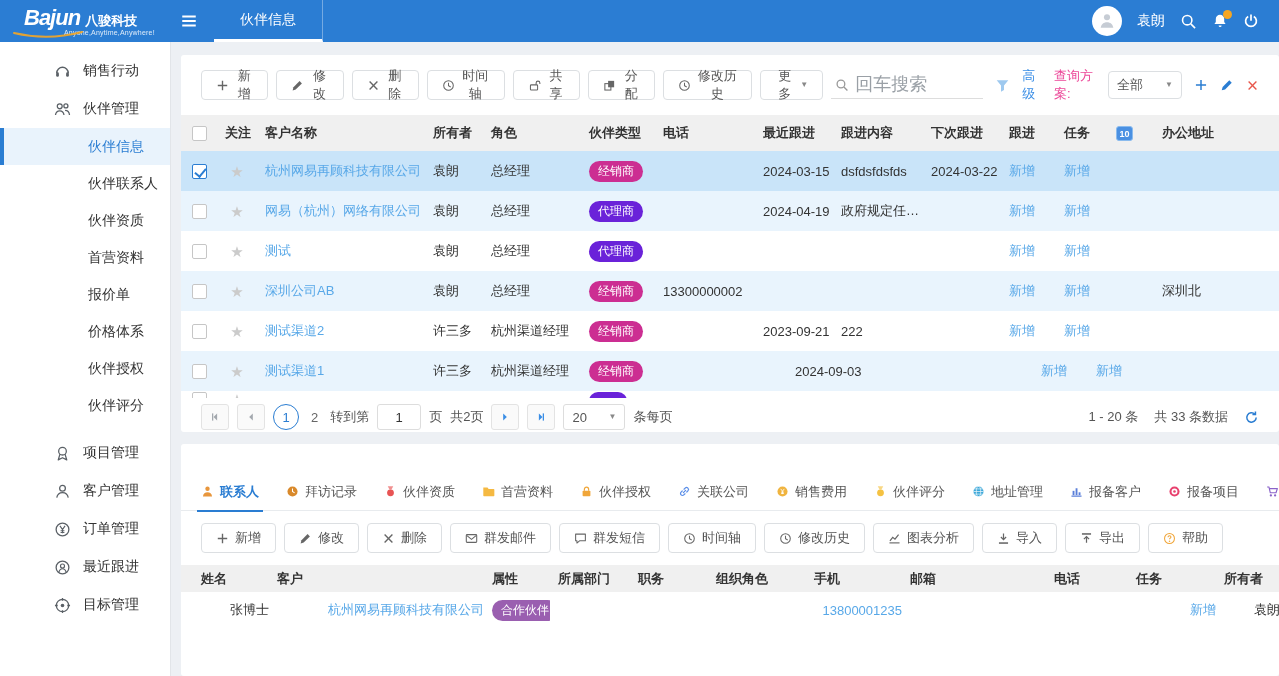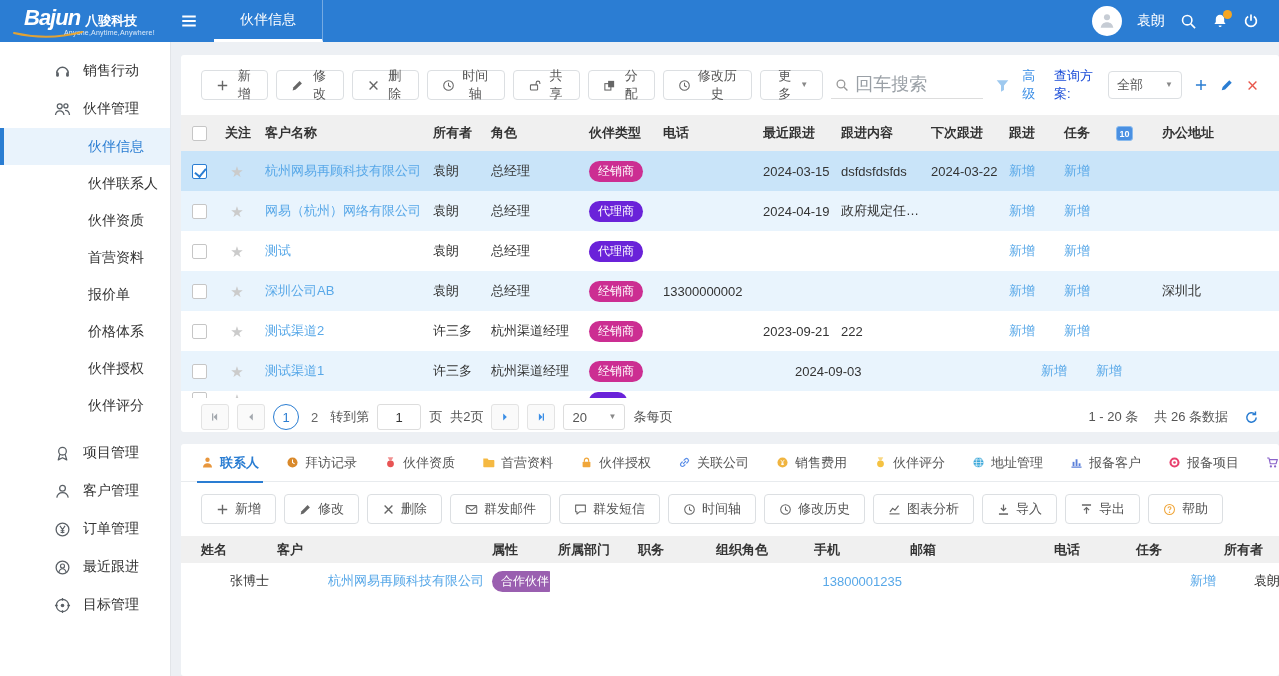--- a/index.html
+++ b/index.html
@@ -41,21 +41,21 @@
   .btn { display:inline-flex; align-items:center; gap:6px; height:30px; padding:0 14px; background:#fff; border:1px solid #dcdfe2; border-radius:4px; font-size:13px; color:#555; margin-right:8px; cursor:pointer; font-family:inherit; }
   .btn .icon { color:#666; }
   .caret { font-size:8px; color:#888; line-height:1; }
   .toolbar-right { margin-left:auto; display:flex; align-items:center; gap:12px; }
   .searchbox { display:flex; align-items:center; gap:6px; border-bottom:1px solid #ddd; padding:3px 4px; width:160px; }
   .searchbox .icon { color:#999; }
   .searchbox input { border:none; outline:none; font-size:18px; width:124px; color:#333; font-family:inherit; background:transparent; }
   .searchbox input::placeholder { color:#9aa0a6; }
   .funnel { color:#9ec9ef; cursor:pointer; }
   .adv-link { color:#3a8ee6; cursor:pointer; }
-  .scheme-label { color:#1d4ed8; }
+  .scheme-label { color:#ec4899; }
   .select { width:92px; height:28px; border:1px solid #dcdfe2; border-radius:4px; display:flex; align-items:center; justify-content:space-between; padding:0 8px; color:#555; background:#fff; cursor:pointer; }
   .act { cursor:pointer; }
   .act.blue { color:#2a7dd2; }
   .act.red { color:#e8574b; }
   
   .t-head { display:flex; align-items:center; background:#f0f0f0; height:36px; font-weight:bold; color:#333; }
   .t-head.small { height:27px; }
   .cell { flex:none; padding-left:8px; white-space:nowrap; overflow:hidden; text-overflow:ellipsis; }
   .cell.center { display:flex; justify-content:center; padding-left:0; }
   .t-body { overflow:hidden; }
@@ -78,21 +78,21 @@
   .pagination { display:flex; align-items:center; gap:8px; height:38px; padding:0 20px; color:#555; }
   .pg-btn { width:28px; height:26px; border:1px solid #e3e3e3; background:#fafafa; border-radius:3px; display:inline-flex; align-items:center; justify-content:center; color:#a3a8ae; cursor:pointer; }
   .pg-btn.blue { color:#3a8ee6; }
   .pg-num { padding:0 4px; color:#666; cursor:pointer; }
   .pg-num.current { width:26px; height:26px; padding:0; border:1px solid #2a7dd2; border-radius:50%; color:#2a7dd2; display:inline-flex; align-items:center; justify-content:center; }
   .pg-input { width:44px; height:26px; border:1px solid #ddd; border-radius:3px; text-align:center; font-size:13px; font-family:inherit; color:#333; outline:none; }
   .pg-select { width:62px; height:26px; border:1px solid #ddd; border-radius:3px; display:inline-flex; align-items:center; justify-content:space-between; padding:0 8px; background:#fff; cursor:pointer; }
   .pg-right { margin-left:auto; display:flex; align-items:center; gap:16px; color:#555; }
   .refresh { color:#2a7dd2; cursor:pointer; }
   
-  .tabs { display:flex; align-items:center; gap:27px; padding:0 20px; height:38px; border-bottom:1px solid #e8ebee; }
+  .tabs { display:flex; align-items:center; gap:27px; padding:0 20px; height:38px; border-bottom:1px solid #e8ebee;margin-top:29px; }
   .tab { display:flex; align-items:center; gap:6px; height:38px; color:#555; cursor:pointer; position:relative; white-space:nowrap; }
   .tab.active { color:#2a7dd2; font-weight:bold; }
   .tab.active::after { content:''; position:absolute; left:-4px; right:-4px; bottom:-1px; height:2px; background:#2a7dd2; }
 </style>
 </head>
 <body>
 
 <div class="app">
   <header class="topbar">
     <div class="brand">
@@ -539,21 +539,21 @@
                 <rect x="10.3" y="3.2" width="1.7" height="9.6" fill="currentColor"></rect>
               </svg>
             </span>
           <span class="pg-select">
             <span>20</span>
             <span class="caret">▼</span>
           </span>
           <span>条每页</span>
           <span class="pg-right">
             <span>1 - 20 条</span>
-            <span>共 26 条数据</span>
+            <span>共 33 条数据</span>
             <span class="refresh icon">
                 <svg viewBox="0 0 16 16" width="15" height="15">
                   <path d="M13 8a5 5 0 11-1.4-3.5" stroke="currentColor" stroke-width="1.6" fill="none"></path>
                   <path d="M12.2 1.6v3.2H9" stroke="currentColor" stroke-width="1.6" fill="none"></path>
                 </svg>
               </span>
           </span>
         </div>
       </section>
 

